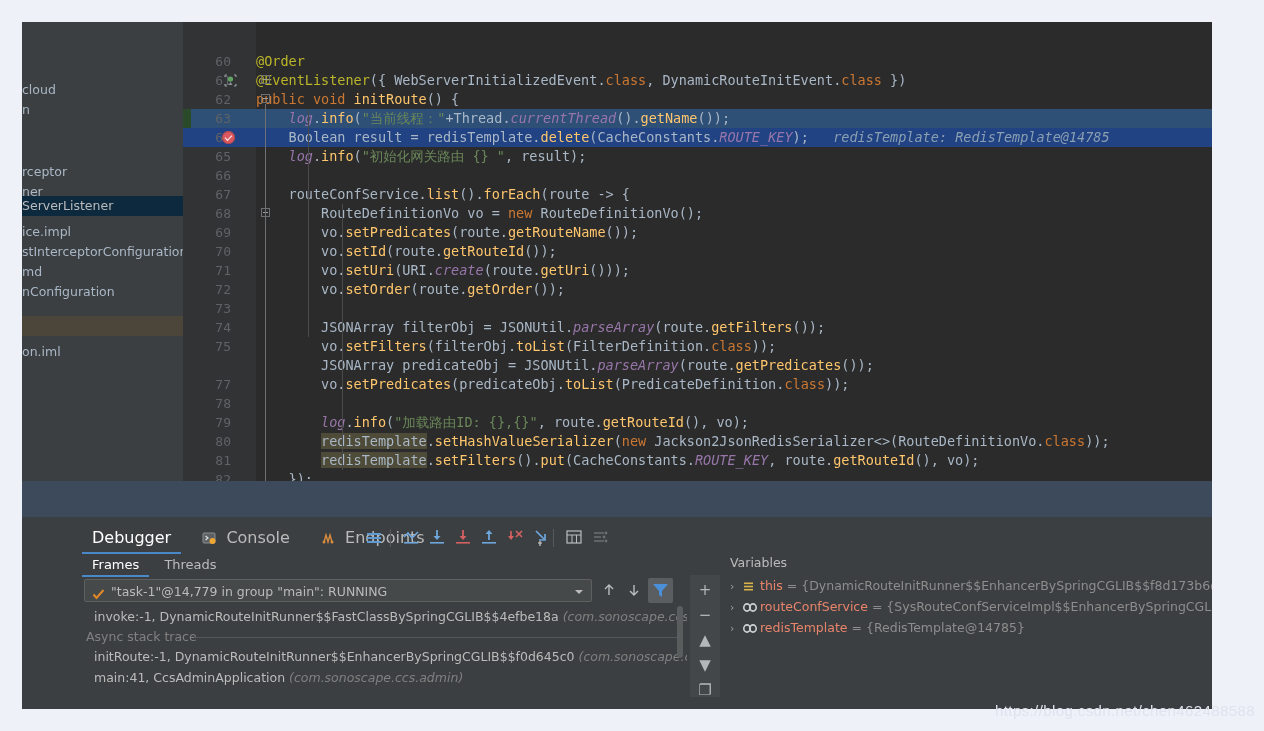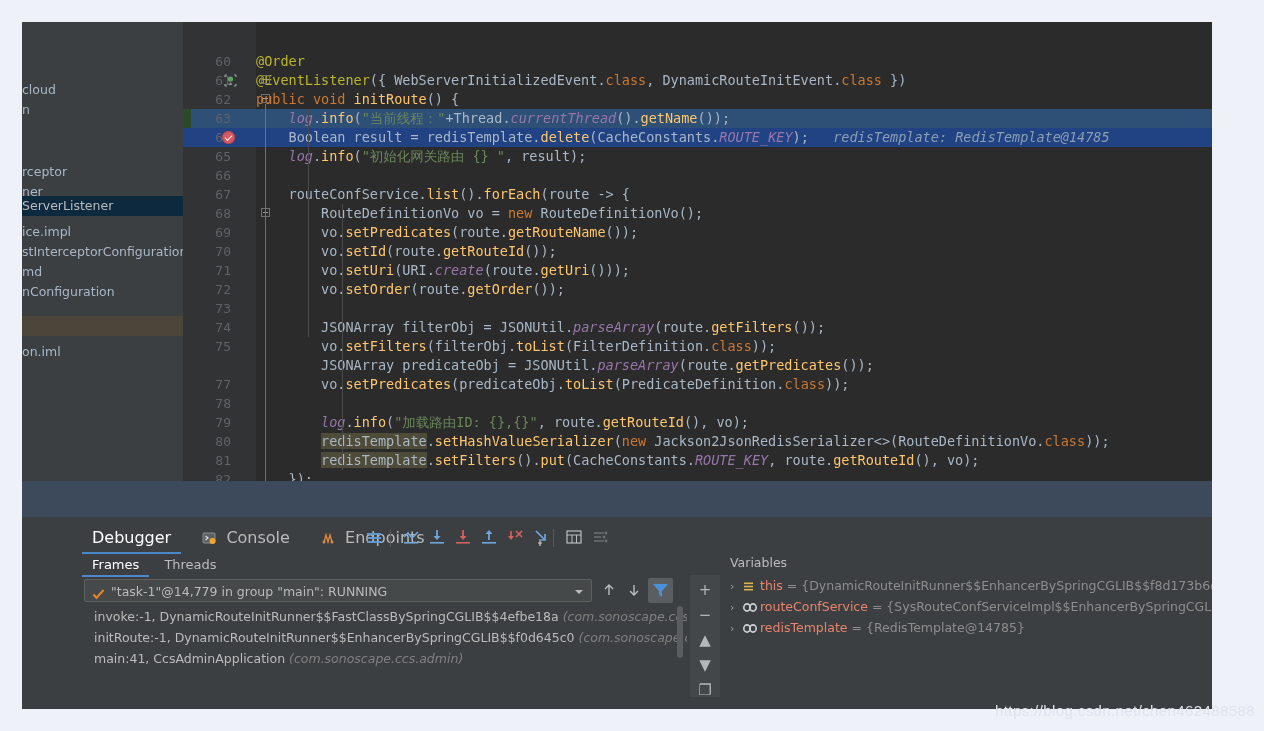--- a/index.html
+++ b/index.html
@@ -517,20 +517,21 @@
       </div>
       <div class="tbtn" style="left:626px;top:61px;width:25px;height:25px;background:#5b5e60;border-radius:2px">
         <svg width="25" height="25" viewBox="0 0 25 25">
           <path d="M5 6 H20 L14 13 V19 L11 17 V13 Z" fill="#4a90d9"></path>
         </svg>
       </div>
 
       <div class="frames-list">
         <div id="frames-layer">
             <div class="frow"><span>invoke:-1, DynamicRouteInitRunner$$FastClassBySpringCGLIB$$4efbe18a </span><span class="pkg">(com.sonoscape.ccs.admin.</span></div>
+            <div class="async"><span>Async stack trace</span></div>
             <div class="frow"><span>initRoute:-1, DynamicRouteInitRunner$$EnhancerBySpringCGLIB$$f0d645c0 </span><span class="pkg">(com.sonoscape.ccs.admi</span></div>
             <div class="frow"><span>main:41, CcsAdminApplication </span><span class="pkg">(com.sonoscape.ccs.admin)</span></div>
           </div>
       </div>
       <div class="frames-scroll"></div>
 
       <div class="minibar">
         <div id="minibar-layer">
             <div class="mbtn" style="top: 4px; line-height: 22px; text-align: center; font-size: 15px; color: rgb(179, 183, 186); font-family: &quot;DejaVu Sans&quot;, sans-serif;">+</div>
             <div class="mbtn" style="top: 29px; line-height: 22px; text-align: center; font-size: 15px; color: rgb(179, 183, 186); font-family: &quot;DejaVu Sans&quot;, sans-serif;">−</div>

